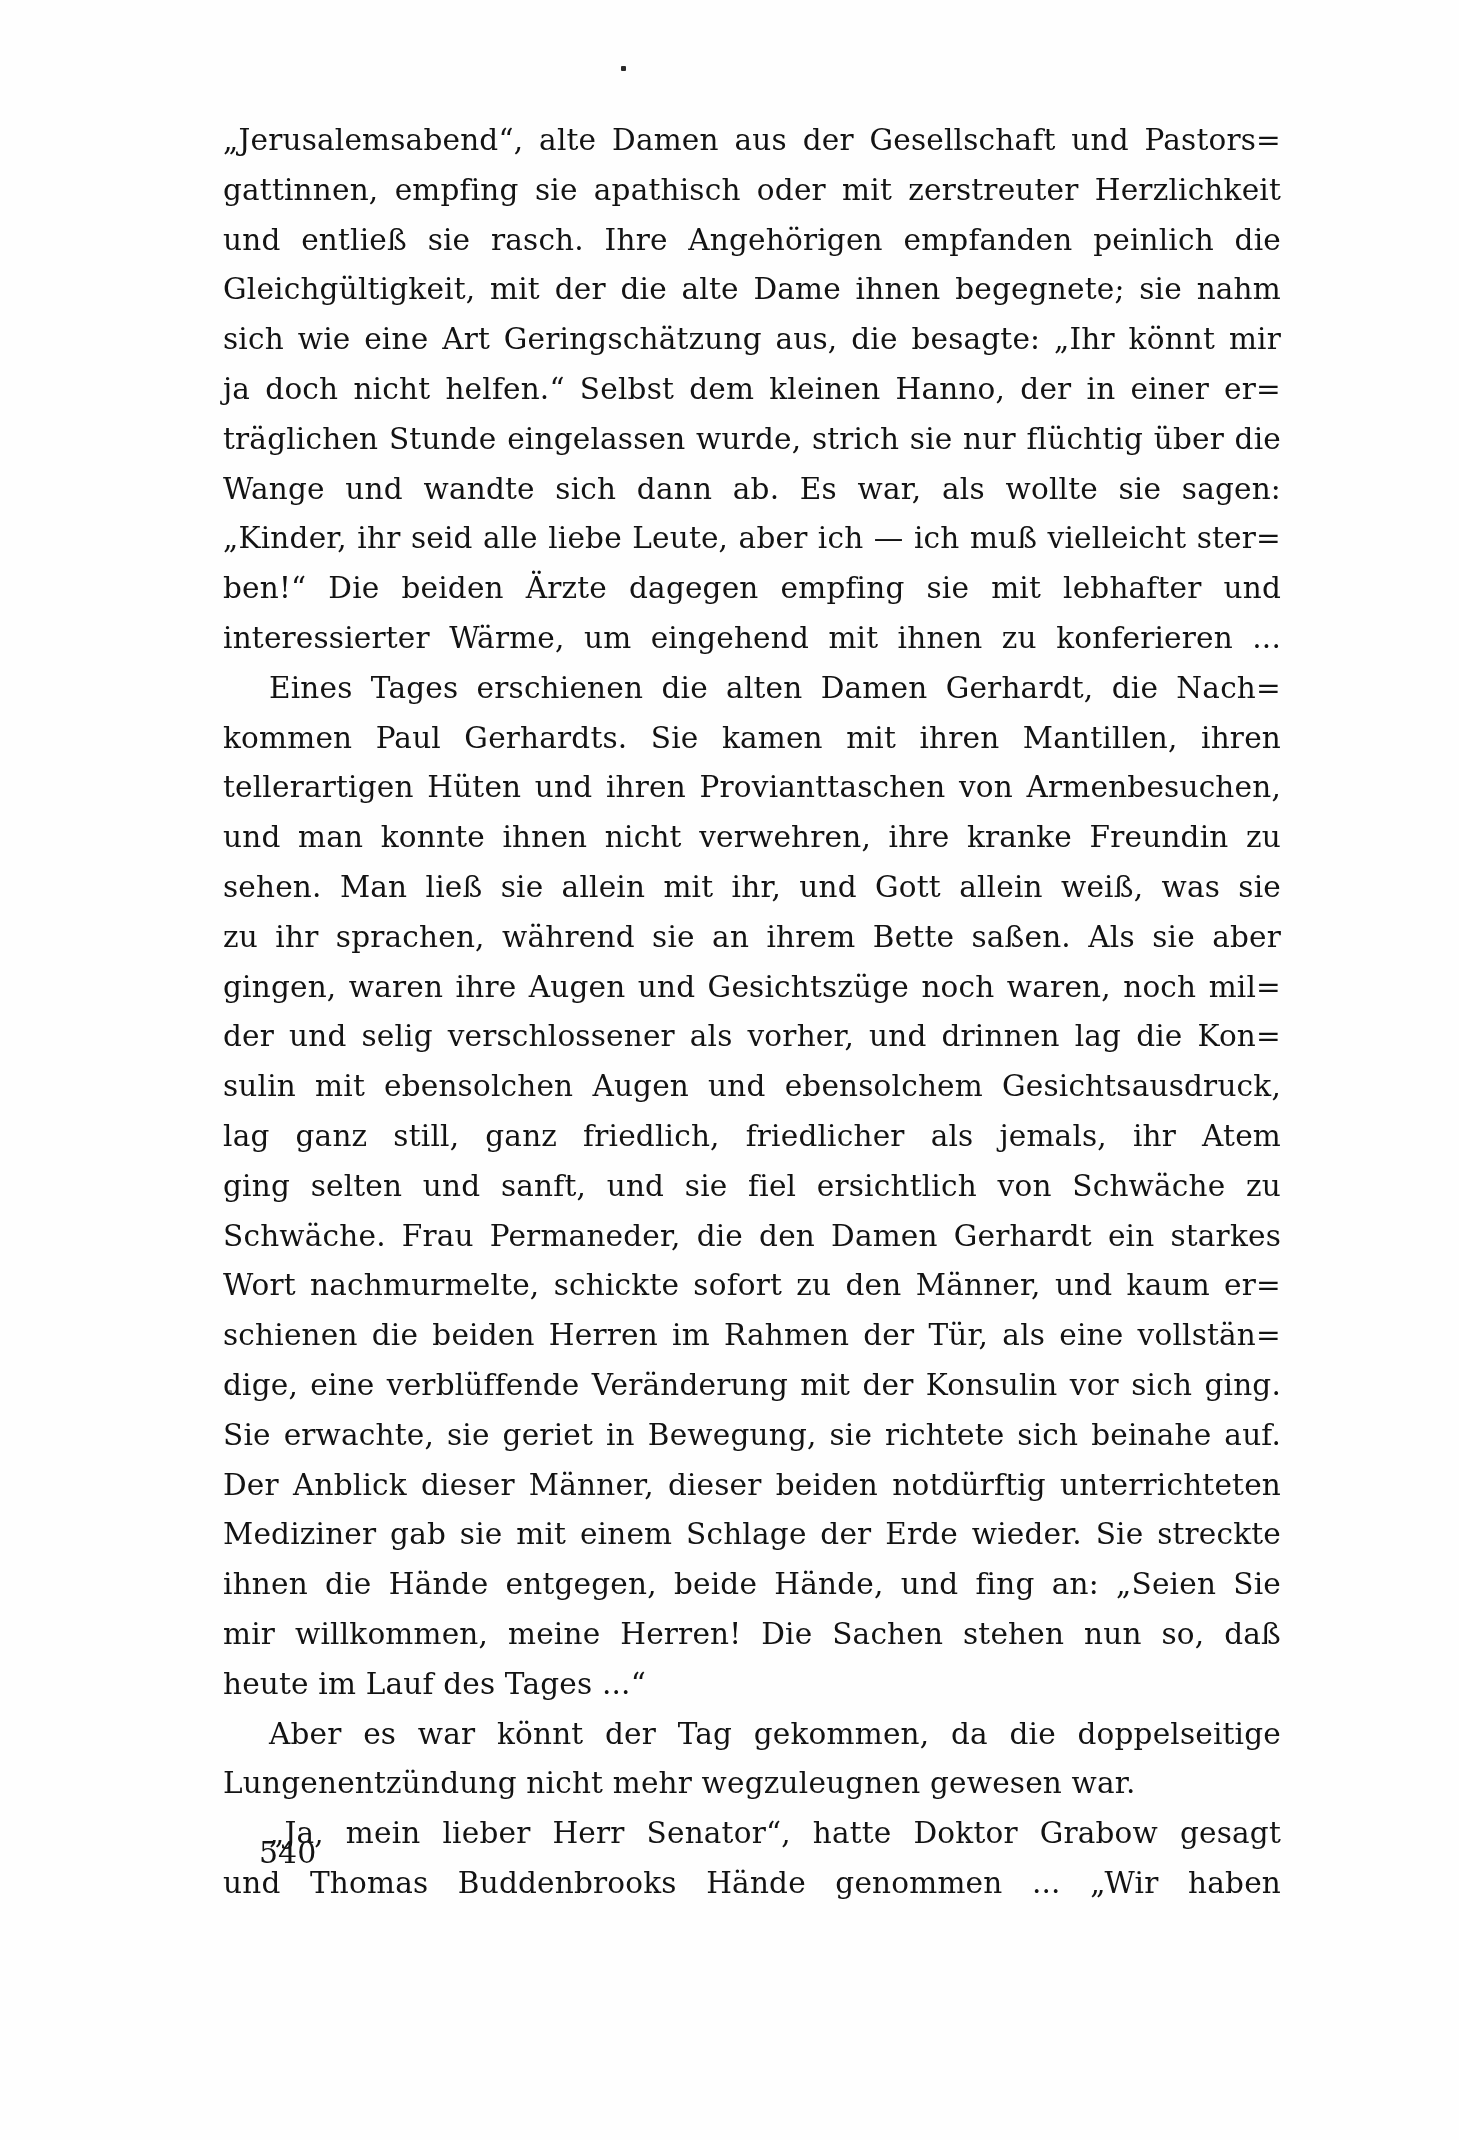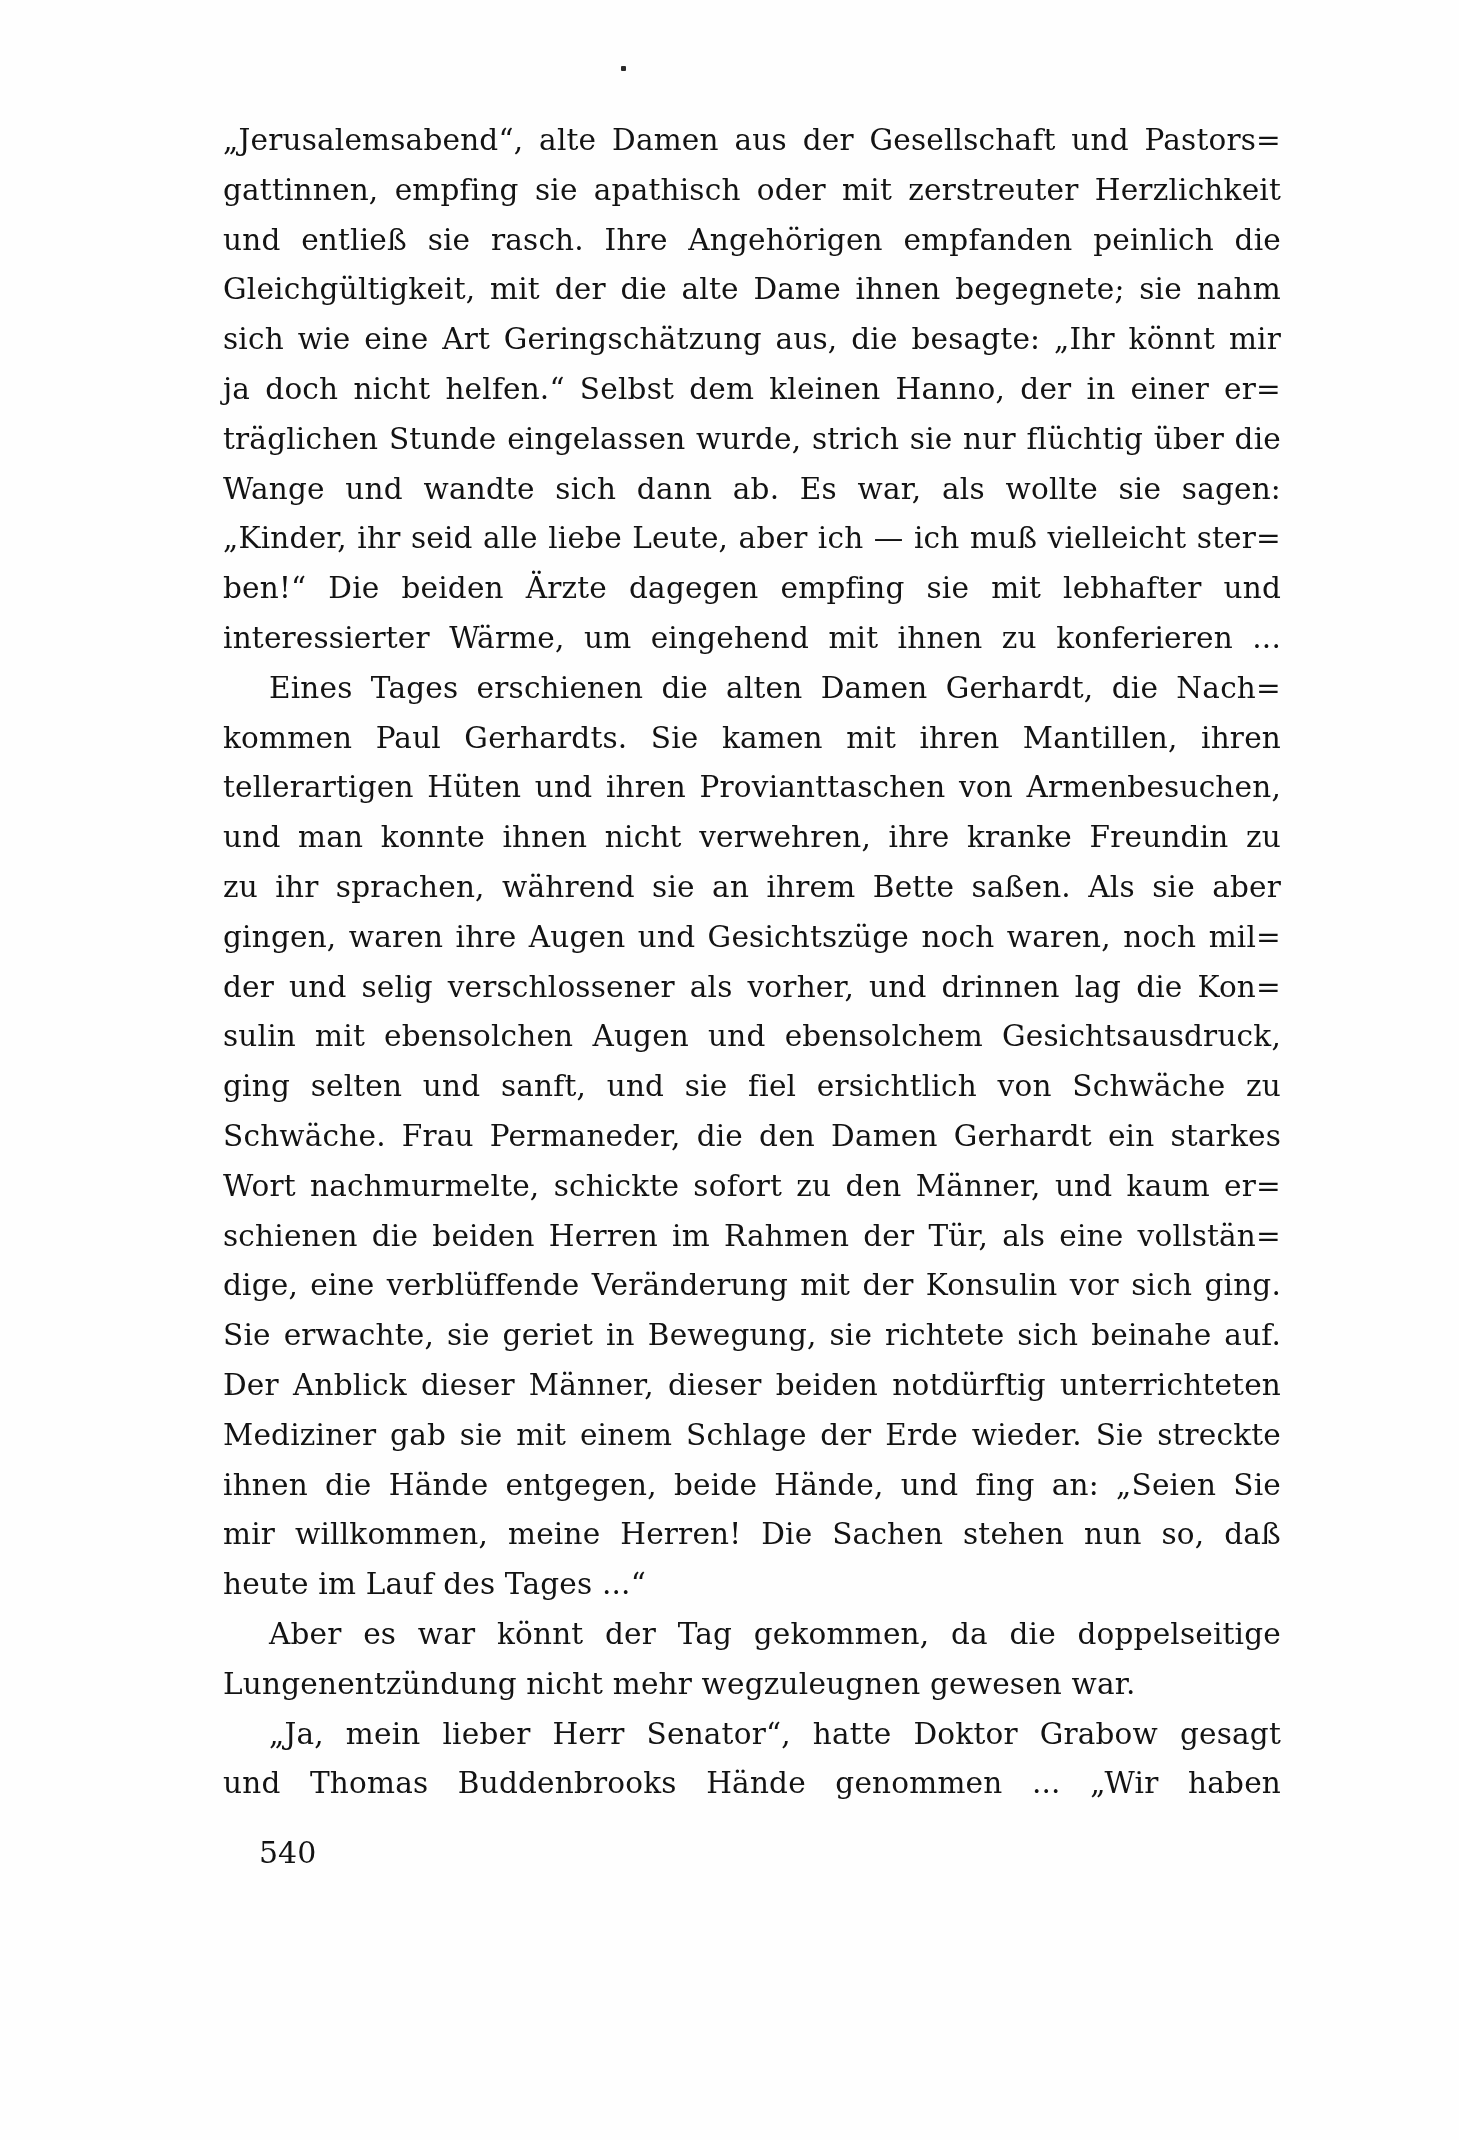--- a/index.html
+++ b/index.html
@@ -81,24 +81,26 @@
       <div class="text-line justify">ja doch nicht helfen.“ Selbst dem kleinen Hanno, der in einer er=</div>
       <div class="text-line justify">träglichen Stunde eingelassen wurde, strich sie nur flüchtig über die</div>
       <div class="text-line justify">Wange und wandte sich dann ab. Es war, als wollte sie sagen:</div>
       <div class="text-line justify">„Kinder, ihr seid alle liebe Leute, aber ich — ich muß vielleicht ster=</div>
       <div class="text-line justify">ben!“ Die beiden Ärzte dagegen empfing sie mit lebhafter und</div>
       <div class="text-line justify">interessierter Wärme, um eingehend mit ihnen zu konferieren ...</div>
       <div class="text-line indent justify">Eines Tages erschienen die alten Damen Gerhardt, die Nach=</div>
       <div class="text-line justify">kommen Paul Gerhardts. Sie kamen mit ihren Mantillen, ihren</div>
       <div class="text-line justify">tellerartigen Hüten und ihren Provianttaschen von Armenbesuchen,</div>
       <div class="text-line justify">und man konnte ihnen nicht verwehren, ihre kranke Freundin zu</div>
+      <div class="text-line justify">sehen. Man ließ sie allein mit ihr, und Gott allein weiß, was sie</div>
       <div class="text-line justify">zu ihr sprachen, während sie an ihrem Bette saßen. Als sie aber</div>
       <div class="text-line justify">gingen, waren ihre Augen und Gesichtszüge noch waren, noch mil=</div>
       <div class="text-line justify">der und selig verschlossener als vorher, und drinnen lag die Kon=</div>
       <div class="text-line justify">sulin mit ebensolchen Augen und ebensolchem Gesichtsausdruck,</div>
+      <div class="text-line justify">lag ganz still, ganz friedlich, friedlicher als jemals, ihr Atem</div>
       <div class="text-line justify">ging selten und sanft, und sie fiel ersichtlich von Schwäche zu</div>
       <div class="text-line justify">Schwäche. Frau Permaneder, die den Damen Gerhardt ein starkes</div>
       <div class="text-line justify">Wort nachmurmelte, schickte sofort zu den Männer, und kaum er=</div>
       <div class="text-line justify">schienen die beiden Herren im Rahmen der Tür, als eine vollstän=</div>
       <div class="text-line justify">dige, eine verblüffende Veränderung mit der Konsulin vor sich ging.</div>
       <div class="text-line justify">Sie erwachte, sie geriet in Bewegung, sie richtete sich beinahe auf.</div>
       <div class="text-line justify">Der Anblick dieser Männer, dieser beiden notdürftig unterrichteten</div>
       <div class="text-line justify">Mediziner gab sie mit einem Schlage der Erde wieder. Sie streckte</div>
       <div class="text-line justify">ihnen die Hände entgegen, beide Hände, und fing an: „Seien Sie</div>
       <div class="text-line justify">mir willkommen, meine Herren! Die Sachen stehen nun so, daß</div>

